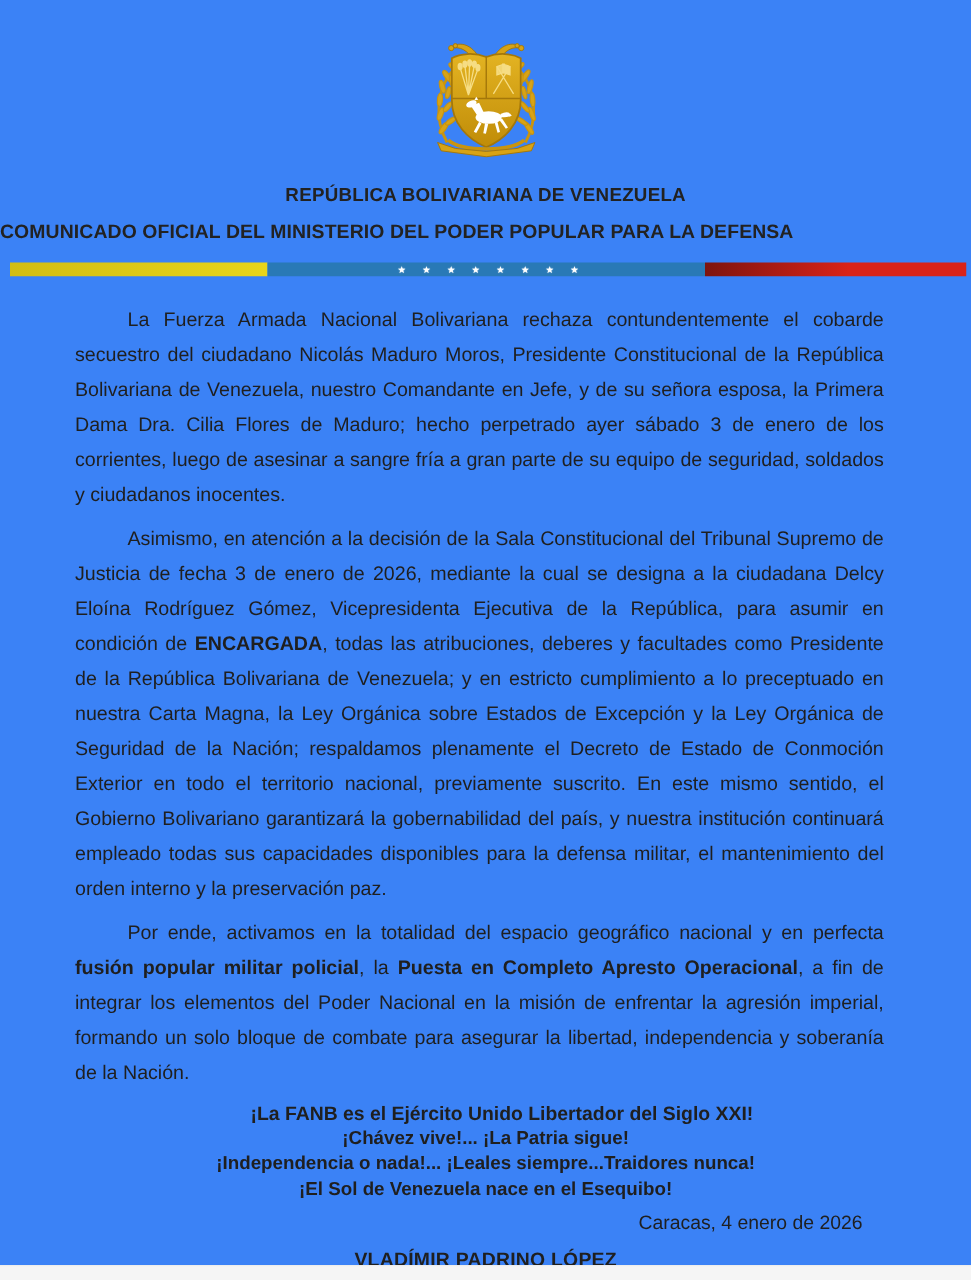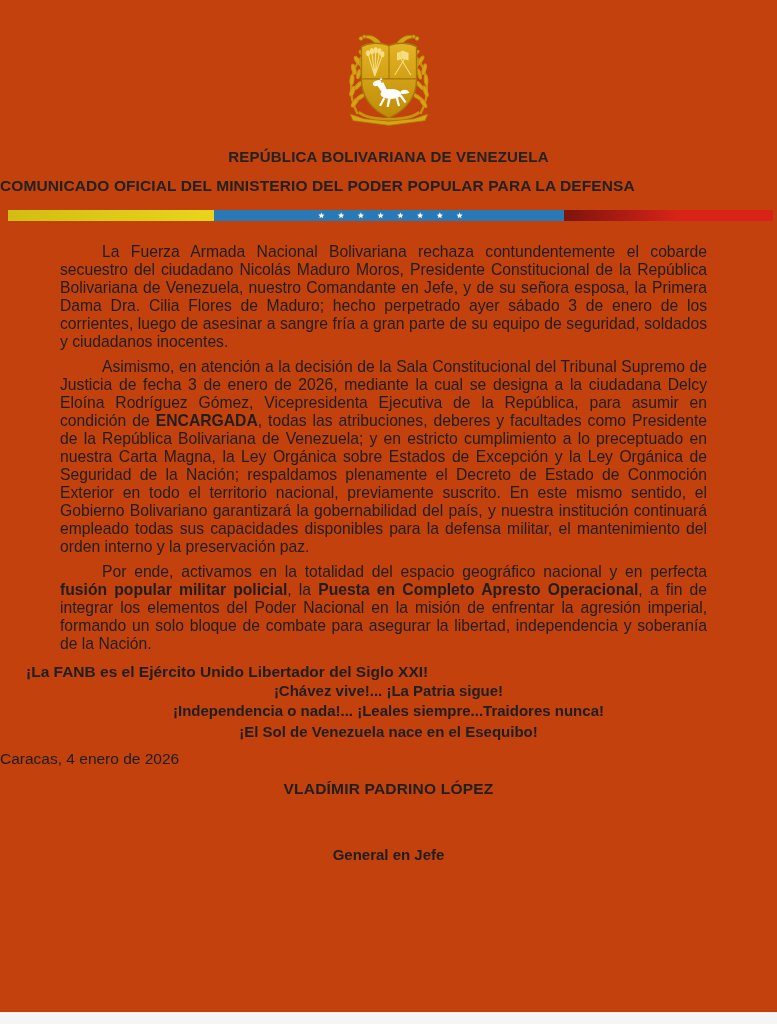--- a/index.html
+++ b/index.html
@@ -1,21 +1,21 @@
 <!DOCTYPE html>
 <html><head>
 <meta charset="utf-8">
 <style>
   * { margin:0; padding:0; box-sizing:border-box; }
   html,body { background:#e9e9e9; }
   .page {
     position:relative;
     width:777px; height:1024px;
     margin:0 auto;
-    background:#c2410c;
+    background:#3b82f6;
     overflow:hidden;
     font-family:"Liberation Sans","DejaVu Sans",sans-serif;
     color:#1f1f1f;
   }
   .emblem-wrap { margin-top:24px; display:flex; justify-content:center; }
   .emblem-wrap svg { width:114px; height:104px; }
   .title1 {
     margin-top:20px; text-align:center;
     font-size:15px; font-weight:bold; color:#222;
     letter-spacing:.2px;
@@ -42,34 +42,34 @@
   }
   .star {
     font-family:"DejaVu Sans",sans-serif;
     font-size:7.5px; line-height:1; color:#ffffff;
     text-shadow:0 0 1px rgba(255,255,255,.9);
   }
   .doc-body {
     margin-top:22px;
     padding:0 70px 0 60px;
     font-size:15.7px;
-    line-height:18px;
+    line-height:28px;
     text-align:justify;
   }
   .para { margin-bottom:7px; text-indent:42px; }
   .para .bold { font-weight:bold; }
   .banner-line {
-    margin-top:10px; text-align:left;
+    margin-top:10px; text-align:center;
     font-size:15.5px; font-weight:bold;padding-left:26px;
   }
   .slogans { text-align:center; }
   .slogan { font-size:15px; font-weight:bold; line-height:20.4px; }
   .dateline {
     margin-top:8px; padding-right:87px;
-    font-size:15.5px;
+    text-align:right; font-size:15.5px;
   }
   .signature { margin-top:12px; text-align:center; }
   .sig-name { font-size:15.5px; font-weight:bold; letter-spacing:.2px; }
   .sig-rank { font-size:15px; font-weight:bold;margin-top:48px; }
   .footer-band {
     position:absolute; left:0; bottom:0;
     width:100%; height:12px;
     border-top:1px solid #ededed;
   }
 </style>

